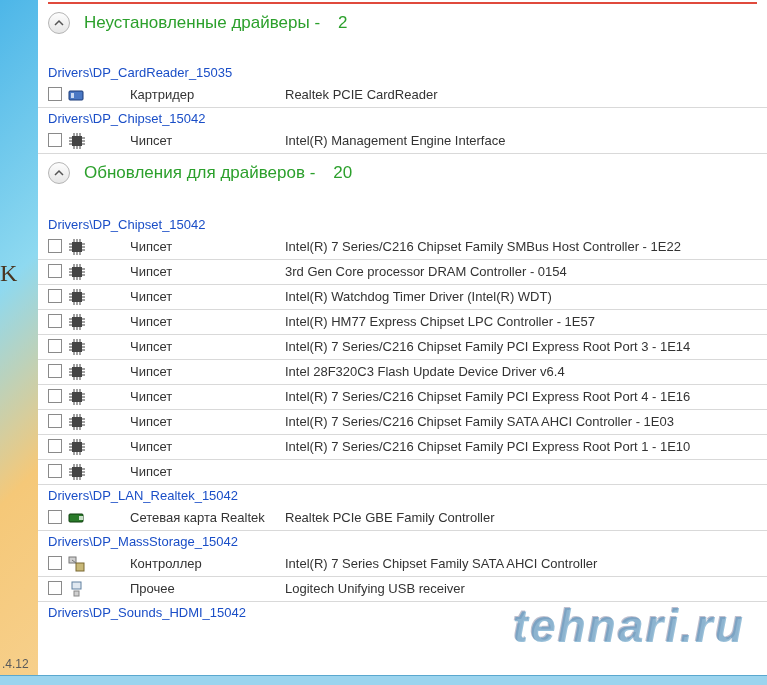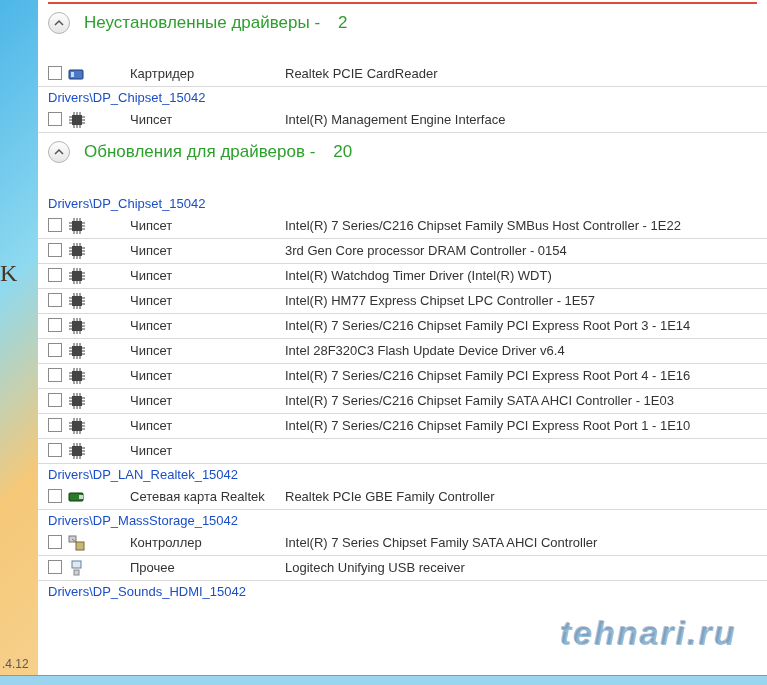--- a/index.html
+++ b/index.html
@@ -102,23 +102,23 @@
   .version-text {
     position: absolute;
     left: 2px;
     bottom: 14px;
     font-size: 12px;
     color: #5a5a5a;
     z-index: 3;
   }
   .watermark {
     position: absolute;
-    right: 30px;
+    right: 22px;
     bottom: 32px;
-    font-size: 34px;
+    font-size: 46px;
     font-weight: bold;
     font-style: italic;
     letter-spacing: 2px;
     color: rgba(70,140,185,0.55);
     text-shadow: 2px 2px 0 rgba(255,255,255,0.6), -1px -1px 0 rgba(0,0,60,0.25);
     z-index: 5;
     pointer-events: none;
     font-family: 'Arial Black', Arial, sans-serif;
     text-align: right;
   }
@@ -156,20 +156,21 @@
       <svg viewBox="0 0 10 10">
           <path d="M1 7 L5 3 L9 7" stroke="#555" stroke-width="1.5" fill="none"></path>
         </svg>
     </div>
     <span class="section-title">Неустановленные драйверы -</span>
     <span class="section-count">2</span>
   </div>
 
   <div style="height:20px"></div>
 
+  <a class="group-link">Drivers\DP_CardReader_15035</a>
   <div class="row">
     <div class="cb"></div>
     <div class="icon">
       <svg viewBox="0 0 18 14">
           <rect x="1" y="3" width="14" height="9" rx="1" fill="#4a78c4" stroke="#1a3a78"></rect>
           <rect x="3" y="5" width="3" height="5" fill="#c8d8f0"></rect>
         </svg>
     </div>
     <div class="cat">Картридер</div>
     <div class="desc">Realtek PCIE CardReader</div>

